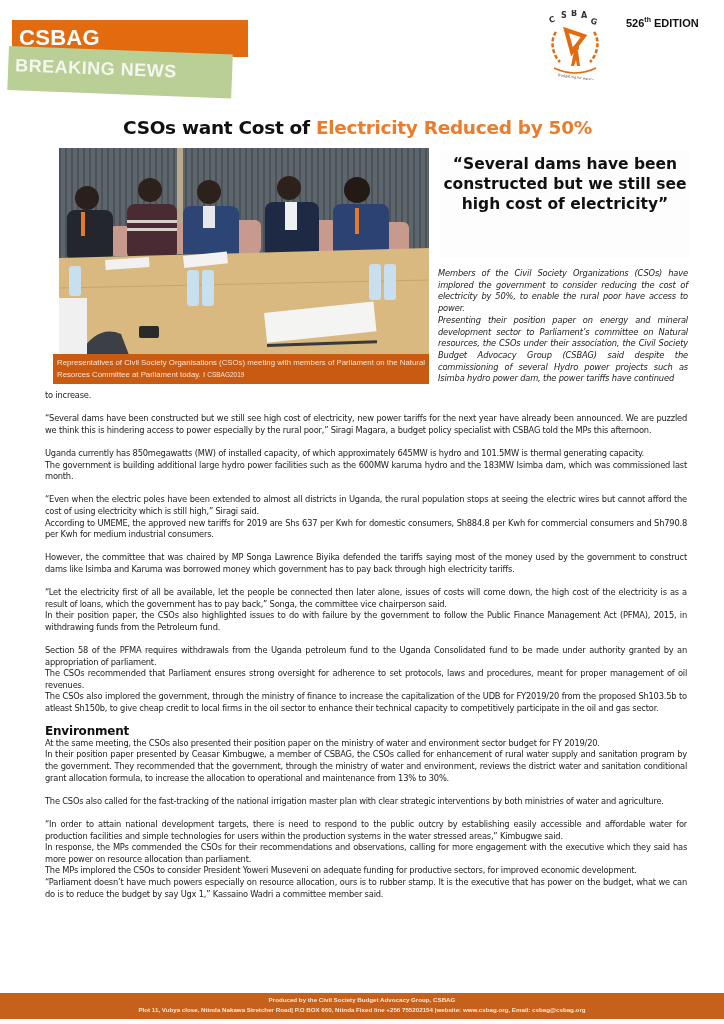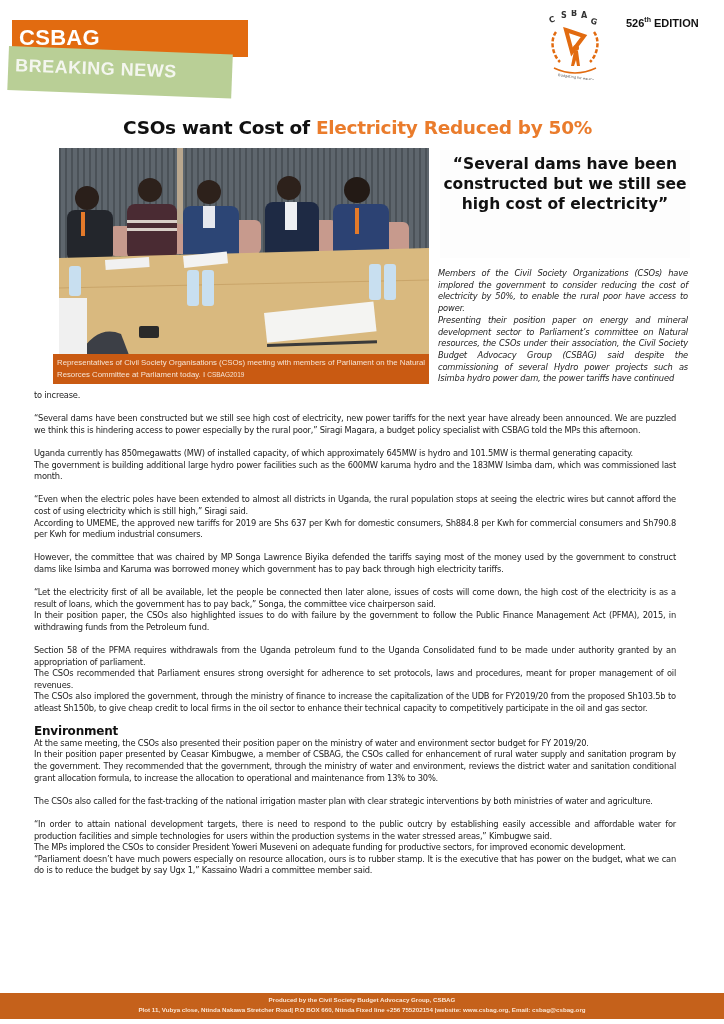--- a/index.html
+++ b/index.html
@@ -59,21 +59,21 @@
     line-height: 20px; padding-top: 4px; color: #111;
   }
 
   .intro {
     position: absolute; left: 438px; top: 268px; width: 250px;
     font-family: "DejaVu Sans", sans-serif; font-size: 8.3px; line-height: 11.7px;
     text-align: justify; color: #222; letter-spacing: -0.15px; font-style: italic;
   }
 
   .body {
-    position: absolute; left: 34px; top: 390px; width: 642px;
+    position: absolute; left: 45px; top: 390px; width: 642px;
     font-family: "DejaVu Sans", sans-serif; font-size: 8.3px; line-height: 11.6px;
     text-align: justify; color: #222; letter-spacing: -0.2px;
   }
   .body p { margin-bottom: 11.6px; }
   .body p.tight { margin-bottom: 0; }
   .body h3 { font-size: 12px; font-weight: bold; line-height: 11.6px; color: #111; }
 
   .footer {
     position: absolute; left: 0; top: 993px; width: 724px; height: 26px;
     background: #c5611b; color: #fbe6d6; text-align: center;
@@ -191,20 +191,21 @@
   <p>In their position paper, the CSOs also highlighted issues to do with failure by the government to follow the Public Finance Management Act (PFMA), 2015, in withdrawing funds from the Petroleum fund.</p>
   <p class="tight">Section 58 of the PFMA requires withdrawals from the Uganda petroleum fund to the Uganda Consolidated fund to be made under authority granted by an appropriation of parliament.</p>
   <p class="tight">The CSOs recommended that Parliament ensures strong oversight for adherence to set protocols, laws and procedures, meant for proper management of oil revenues.</p>
   <p>The CSOs also implored the government, through the ministry of finance to increase the capitalization of the UDB for FY2019/20 from the proposed Sh103.5b to atleast Sh150b, to give cheap credit to local firms in the oil sector to enhance their technical capacity to competitively participate in the oil and gas sector.</p>
 
   <h3>Environment</h3>
   <p class="tight">At the same meeting, the CSOs also presented their position paper on the ministry of water and environment sector budget for FY 2019/20.</p>
   <p>In their position paper presented by Ceasar Kimbugwe, a member of CSBAG, the CSOs called for enhancement of rural water supply and sanitation program by the government. They recommended that the government, through the ministry of water and environment, reviews the district water and sanitation conditional grant allocation formula, to increase the allocation to operational and maintenance from 13% to 30%.</p>
   <p>The CSOs also called for the fast-tracking of the national irrigation master plan with clear strategic interventions by both ministries of water and agriculture.</p>
   <p class="tight">“In order to attain national development targets, there is need to respond to the public outcry by establishing easily accessible and affordable water for production facilities and simple technologies for users within the production systems in the water stressed areas,” Kimbugwe said.</p>
+  <p class="tight">In response, the MPs commended the CSOs for their recommendations and observations, calling for more engagement with the executive which they said has more power on resource allocation than parliament.</p>
   <p class="tight">The MPs implored the CSOs to consider President Yoweri Museveni on adequate funding for productive sectors, for improved economic development.</p>
   <p class="tight">“Parliament doesn’t have much powers especially on resource allocation, ours is to rubber stamp. It is the executive that has power on the budget, what we can do is to reduce the budget by say Ugx 1,” Kassaino Wadri a committee member said.</p>
 </div>
 
 <div class="footer">
   <div>Produced by the Civil Society Budget Advocacy Group, CSBAG</div>
   <div>Plot 11, Vubya close, Ntinda Nakawa Stretcher Road| P.O BOX 660, Ntinda Fixed line +256 755202154 |website: www.csbag.org, Email: csbag@csbag.org</div>
 </div>
 
 </body></html>

